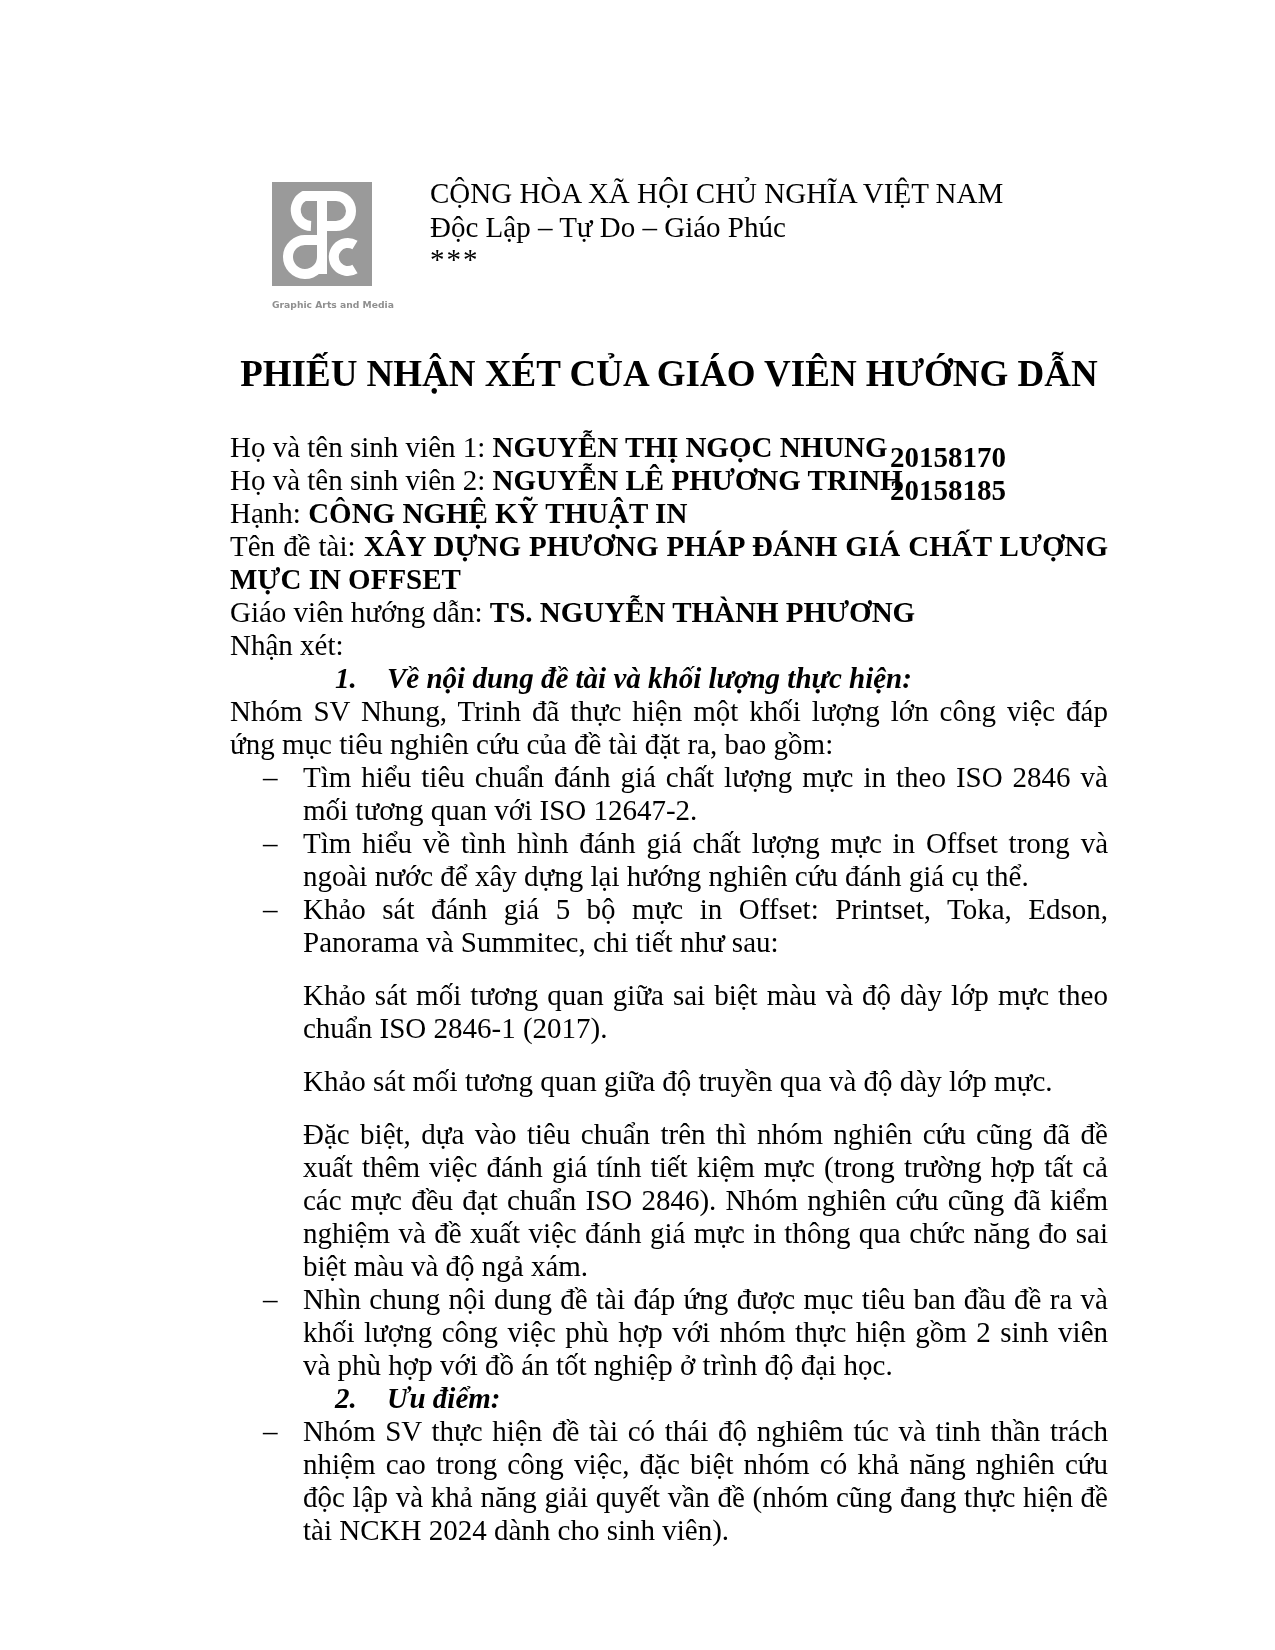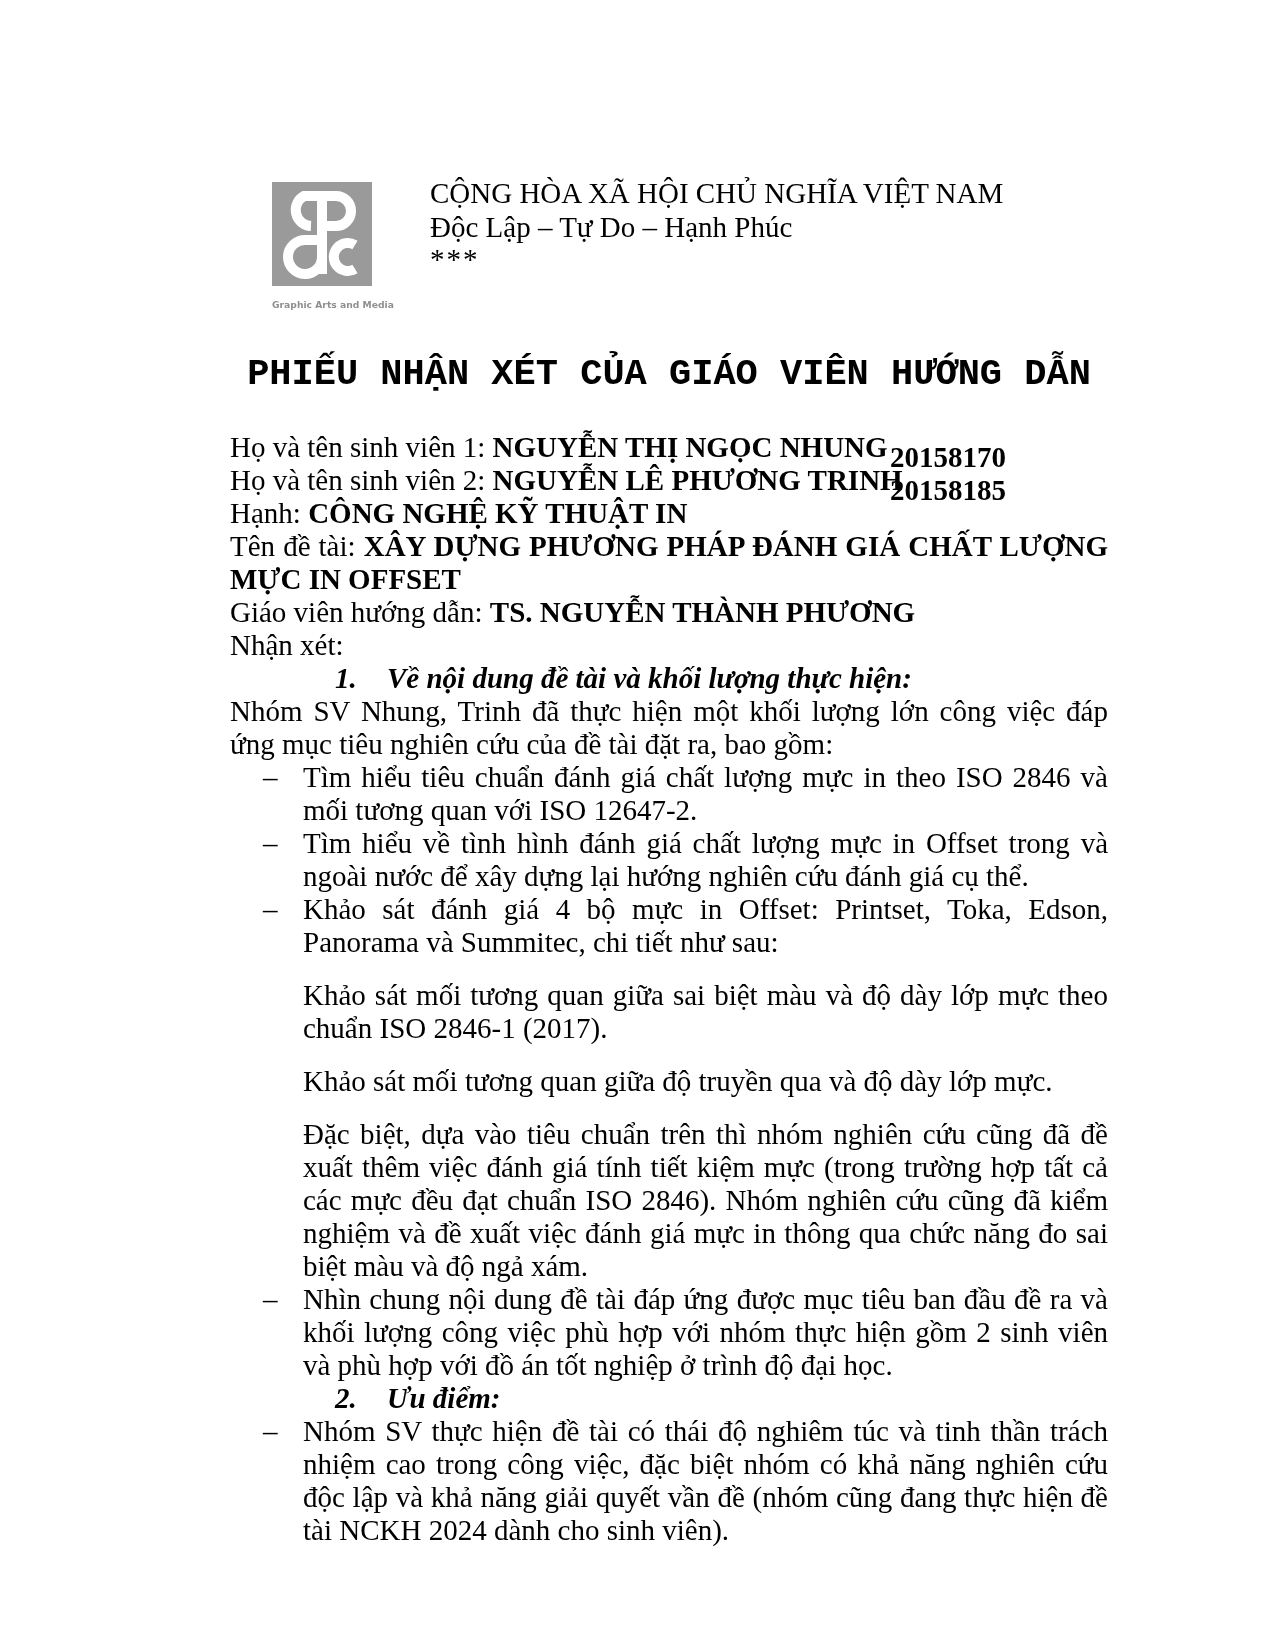--- a/index.html
+++ b/index.html
@@ -29,21 +29,21 @@
     font-size:10px;font-weight:bold;color:#8f8f8f;
     margin-top:4px;white-space:nowrap;
     transform:scale(0.92);transform-origin:left top;
   }
   .header-text{flex:none;width:690px;margin-left:46px;text-align:left;}
   .nat-line{line-height:34px;}
   .stars{line-height:30px;letter-spacing:2px;}
   
   .title{
     font-size:37px;line-height:46px;font-weight:bold;
-    text-align:center;margin:28px 0 34px 0;font-family:Liberation Mono, monospace;
+    text-align:center;margin:28px 0 34px 0;
   }
   p,.line{margin:0;}
   b,.bold{font-weight:bold;text-align:center;}
   .student-line{position:relative;}
   .sid{position:absolute;left:660px;top:10px;font-weight:bold;}
   .just{text-align:justify;}
   
   .sec-head{font-weight:bold;font-style:italic;padding-left:105px;}
   .sec-head .num{display:inline-block;width:52px;}
   
@@ -68,21 +68,21 @@
             <path d="M50 14 h14 a15 15 0 0 1 0 30 H50"></path>
             <path d="M50 14 H32 a16 16 0 0 0 7 30"></path>
             <path d="M50 58 H34 a17 17 0 1 0 16 17"></path>
             <path d="M83 63 a14 14 0 1 0 0 24"></path>
           </g>
         </svg>
         <div class="logo-caption">Graphic Arts and Media</div>
       </div>
       <div class="header-text">
         <div class="nat-line">CỘNG HÒA XÃ HỘI CHỦ NGHĨA VIỆT NAM</div>
-        <div class="nat-line">Độc Lập – Tự Do – Hạnh Phúc</div>
+        <div class="nat-line">Độc Lập – Tự Do – Giáo Phúc</div>
         <div class="stars">***</div>
       </div>
     </div>
 
     <h1 class="title">PHIẾU NHẬN XÉT CỦA GIÁO VIÊN HƯỚNG DẪN</h1>
 
     <div class="line student-line">
       <span>Họ và tên sinh viên 1:</span>
       <b>NGUYỄN THỊ NGỌC NHUNG</b>
       <span class="sid">20158170</span>
@@ -114,21 +114,21 @@
     <div class="li">
       <span class="marker">–</span>
       <span class="btext">Tìm hiểu tiêu chuẩn đánh giá chất lượng mực in theo ISO 2846 và mối tương quan với ISO 12647-2.</span>
     </div>
     <div class="li">
       <span class="marker">–</span>
       <span class="btext">Tìm hiểu về tình hình đánh giá chất lượng mực in Offset trong và ngoài nước để xây dựng lại hướng nghiên cứu đánh giá cụ thể.</span>
     </div>
     <div class="li">
       <span class="marker">–</span>
-      <span class="btext">Khảo sát đánh giá 4 bộ mực in Offset: Printset, Toka, Edson, Panorama và Summitec, chi tiết như sau:</span>
+      <span class="btext">Khảo sát đánh giá 5 bộ mực in Offset: Printset, Toka, Edson, Panorama và Summitec, chi tiết như sau:</span>
     </div>
 
     <p class="subp">Khảo sát mối tương quan giữa sai biệt màu và độ dày lớp mực theo chuẩn ISO 2846-1 (2017).</p>
     <p class="subp">Khảo sát mối tương quan giữa độ truyền qua và độ dày lớp mực.</p>
     <p class="subp">Đặc biệt, dựa vào tiêu chuẩn trên thì nhóm nghiên cứu cũng đã đề xuất thêm việc đánh giá tính tiết kiệm mực (trong trường hợp tất cả các mực đều đạt chuẩn ISO 2846). Nhóm nghiên cứu cũng đã kiểm nghiệm và đề xuất việc đánh giá mực in thông qua chức năng đo sai biệt màu và độ ngả xám.</p>
 
     <div class="li">
       <span class="marker">–</span>
       <span class="btext">Nhìn chung nội dung đề tài đáp ứng được mục tiêu ban đầu đề ra và khối lượng công việc phù hợp với nhóm thực hiện gồm 2 sinh viên và phù hợp với đồ án tốt nghiệp ở trình độ đại học.</span>
     </div>

